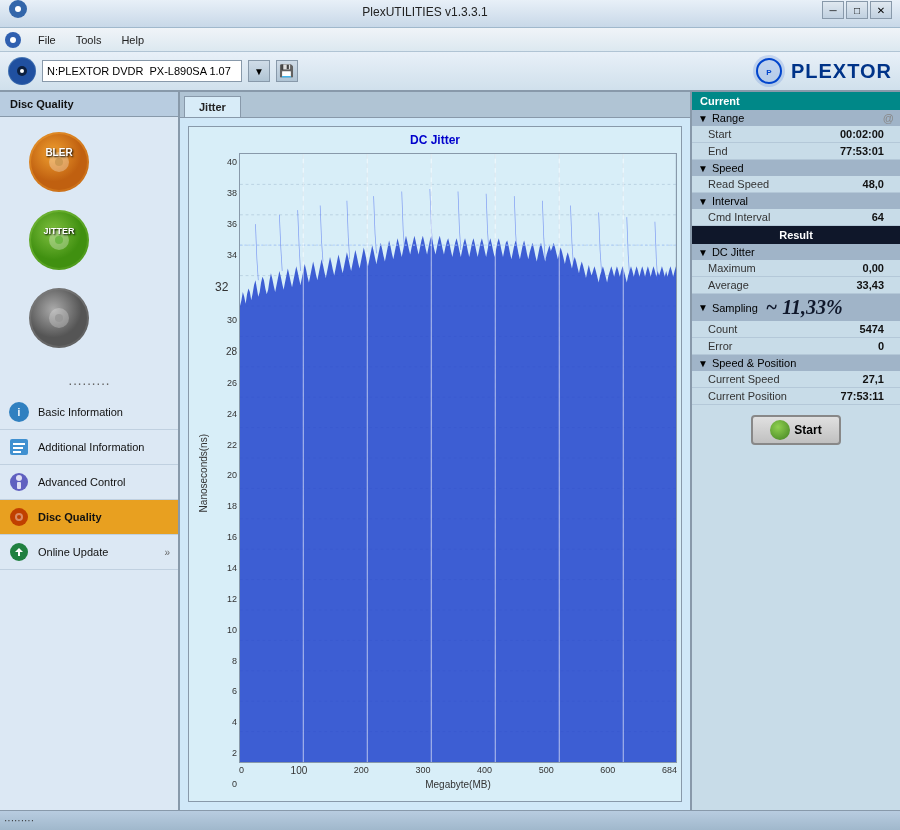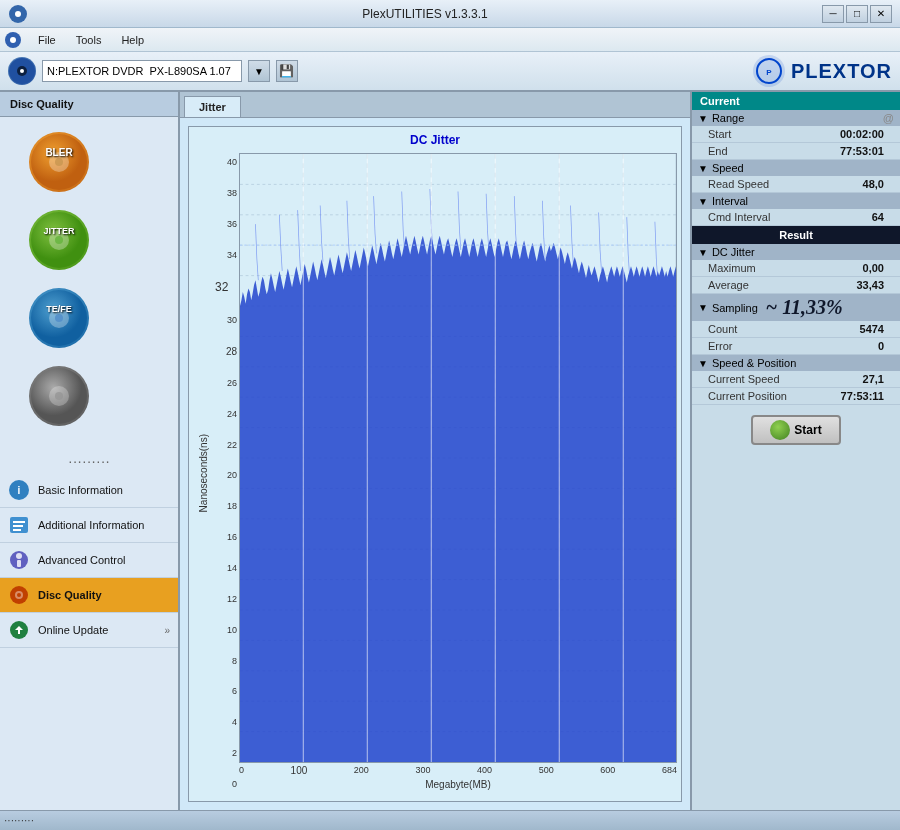--- a/index.html
+++ b/index.html
@@ -1,19 +1,19 @@
 <!DOCTYPE html>
 <html><head>
   <meta charset="utf-8">
   <style>
     * { margin: 0; padding: 0; box-sizing: border-box; }
     body { width: 900px; height: 830px; background: #d4e4f0; font-family: 'Segoe UI', Tahoma, Arial, sans-serif; font-size: 11px; overflow: hidden; }
 
     
-    .title-bar { background: linear-gradient(to bottom, #e8f0f8, #c8d8e8); height: 28px; display: flex; align-items: center; justify-content: space-between; padding: 0 8px; border-bottom: 1px solid #a0b8cc; }
+    .title-bar { background: linear-gradient(to bottom, #e8f0f8, #c8d8e8); height: 28px; display: flex; align-items: flex-end; justify-content: space-between; padding: 8px 8px; border-bottom: 1px solid #a0b8cc; }
     .title-text { flex: 1; text-align: center; font-size: 12px; color: #222; }
     .title-icon { width: 20px; height: 20px; }
     .window-controls { display: flex; gap: 2px; }
     .win-btn { width: 22px; height: 18px; background: linear-gradient(to bottom, #e0e8f0, #c0d0e0); border: 1px solid #8899aa; font-size: 10px; cursor: pointer; display: flex; align-items: center; justify-content: center; }
 
     
     .menu-bar { background: linear-gradient(to bottom, #f0f4f8, #dce8f0); height: 24px; display: flex; align-items: center; padding: 0 4px; border-bottom: 1px solid #b0c4d4; gap: 4px; }
     .menu-icon { width: 18px; height: 18px; margin-right: 4px; }
     .menu-item { padding: 2px 8px; font-size: 11px; cursor: pointer; color: #222; }
 
@@ -155,36 +155,20 @@
             <defs>
               <radialGradient id="jitterGrad" cx="40%" cy="35%">
                 <stop offset="0%" stop-color="#80c040"></stop>
                 <stop offset="100%" stop-color="#409010"></stop>
               </radialGradient>
             </defs>
           </svg>
         </div>
       </div>
 
-      <div class="disc-btn">
-        <div class="disc-btn-img tefe-disc">
-          <svg width="60" height="60" viewBox="0 0 60 60">
-            <circle cx="30" cy="30" r="28" fill="url(#tefGrad)"></circle>
-            <circle cx="30" cy="30" r="10" fill="rgba(255,255,255,0.3)"></circle>
-            <circle cx="30" cy="30" r="4" fill="rgba(80,140,200,0.8)"></circle>
-            <text x="30" y="24" text-anchor="middle" fill="white" font-size="9" font-weight="bold">TE/FE</text>
-            <defs>
-              <radialGradient id="tefGrad" cx="40%" cy="35%">
-                <stop offset="0%" stop-color="#50a0d0"></stop>
-                <stop offset="100%" stop-color="#1060a0"></stop>
-              </radialGradient>
-            </defs>
-          </svg>
-        </div>
-      </div>
 
       <div class="disc-btn">
         <div class="disc-btn-img scan-disc">
           <svg width="60" height="60" viewBox="0 0 60 60">
             <circle cx="30" cy="30" r="28" fill="url(#scanGrad)"></circle>
             <circle cx="30" cy="30" r="10" fill="rgba(255,255,255,0.25)"></circle>
             <circle cx="30" cy="30" r="4" fill="rgba(150,150,150,0.8)"></circle>
             <defs>
               <radialGradient id="scanGrad" cx="40%" cy="35%">
                 <stop offset="0%" stop-color="#aaa"></stop>

